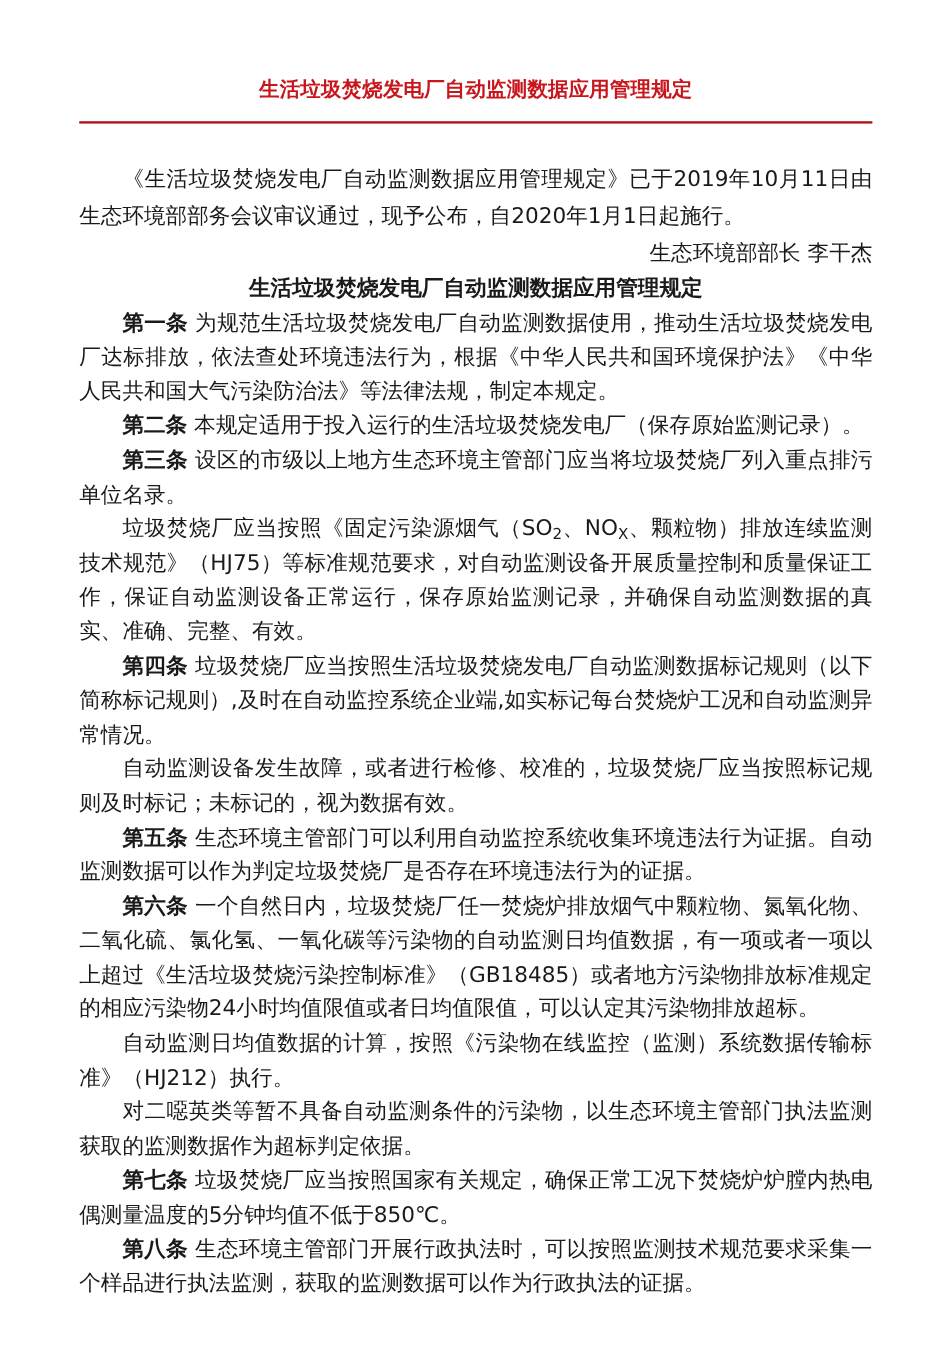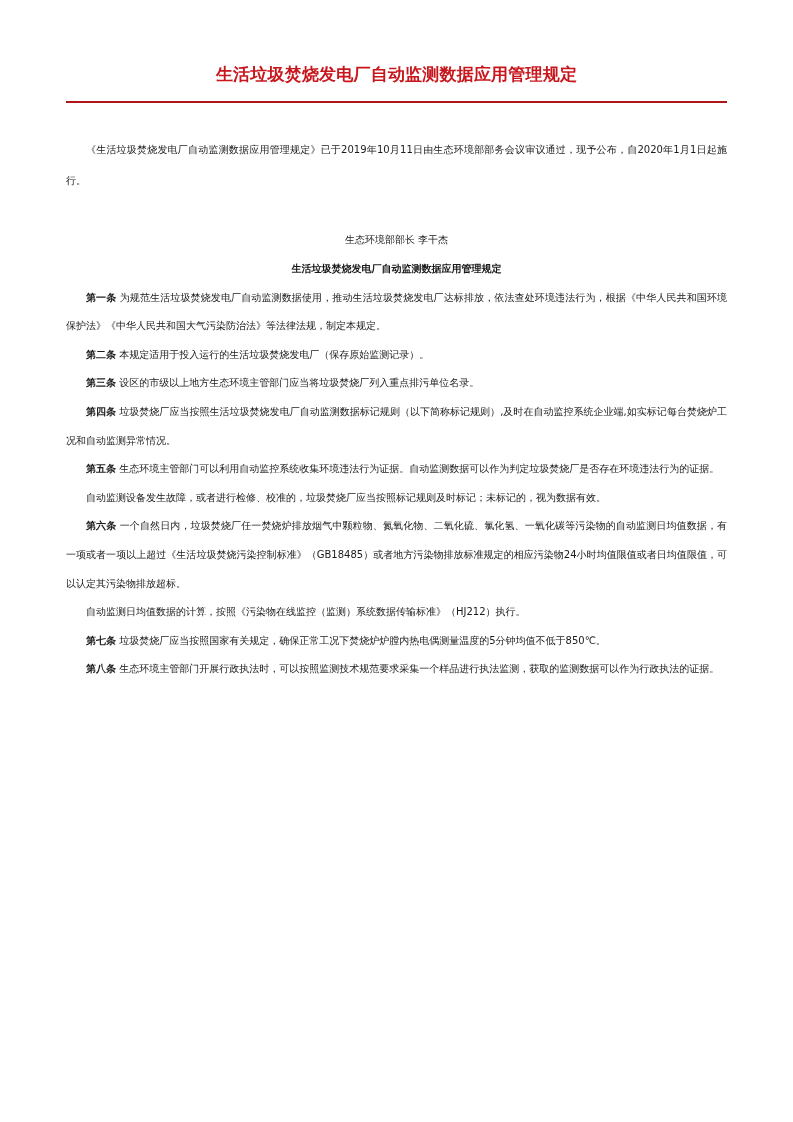--- a/index.html
+++ b/index.html
@@ -39,32 +39,31 @@
       top: 101px;
       width: 661px;
       height: 2px;
       background: #b0151b;
     }
     .body-text {
       position: absolute;
       left: 0;
       top: 134px;
       width: 661px;
-      font-size: 10px;
+      font-size: 18px;
       line-height: 28.6px;
     }
     .body-text p {
       margin: 0;
       text-indent: 2em;
       text-align: justify;
     }
     .body-text p.right {
-      text-align: center;
+      text-align: right;
       text-indent: 0;
-      margin-top: 28px;
     }
     .body-text p.center-bold {
       text-align: center;
       text-indent: 0;
       font-weight: bold;
     }
     .art-label {
       font-weight: bold;
       margin-top: 13px;
     }
@@ -96,37 +95,39 @@
 
     <p>
       <span class="art-label">第二条</span>
       <span>本规定适用于投入运行的生活垃圾焚烧发电厂（保存原始监测记录）。</span>
     </p>
 
     <p>
       <span class="art-label">第三条</span>
       <span>设区的市级以上地方生态环境主管部门应当将垃圾焚烧厂列入重点排污单位名录。</span>
     </p>
+    <p><span>垃圾焚烧厂应当按照《固定污染源烟气（SO</span><span class="sub">2</span><span>、NO</span><span class="sub">X</span><span>、颗粒物）排放连续监测技术规范》（HJ75）等标准规范要求，对自动监测设备开展质量控制和质量保证工作，保证自动监测设备正常运行，保存原始监测记录，并确保自动监测数据的真实、准确、完整、有效。</span></p>
 
     <p>
       <span class="art-label">第四条</span>
       <span>垃圾焚烧厂应当按照生活垃圾焚烧发电厂自动监测数据标记规则（以下简称标记规则）,及时在自动监控系统企业端,如实标记每台焚烧炉工况和自动监测异常情况。</span>
     </p>
+    <p>自动监测设备发生故障，或者进行检修、校准的，垃圾焚烧厂应当按照标记规则及时标记；未标记的，视为数据有效。</p>
+
     <p>
       <span class="art-label">第五条</span>
       <span>生态环境主管部门可以利用自动监控系统收集环境违法行为证据。自动监测数据可以作为判定垃圾焚烧厂是否存在环境违法行为的证据。</span>
     </p>
-
-    <p>自动监测设备发生故障，或者进行检修、校准的，垃圾焚烧厂应当按照标记规则及时标记；未标记的，视为数据有效。</p>
 
     <p>
       <span class="art-label">第六条</span>
       <span>一个自然日内，垃圾焚烧厂任一焚烧炉排放烟气中颗粒物、氮氧化物、二氧化硫、氯化氢、一氧化碳等污染物的自动监测日均值数据，有一项或者一项以上超过《生活垃圾焚烧污染控制标准》（GB18485）或者地方污染物排放标准规定的相应污染物24小时均值限值或者日均值限值，可以认定其污染物排放超标。</span>
     </p>
     <p>自动监测日均值数据的计算，按照《污染物在线监控（监测）系统数据传输标准》（HJ212）执行。</p>
+    <p>对二噁英类等暂不具备自动监测条件的污染物，以生态环境主管部门执法监测获取的监测数据作为超标判定依据。</p>
 
     <p>
       <span class="art-label">第七条</span>
       <span>垃圾焚烧厂应当按照国家有关规定，确保正常工况下焚烧炉炉膛内热电偶测量温度的5分钟均值不低于850℃。</span>
     </p>
 
     <p>
       <span class="art-label">第八条</span>
       <span>生态环境主管部门开展行政执法时，可以按照监测技术规范要求采集一个样品进行执法监测，获取的监测数据可以作为行政执法的证据。</span>
     </p>

